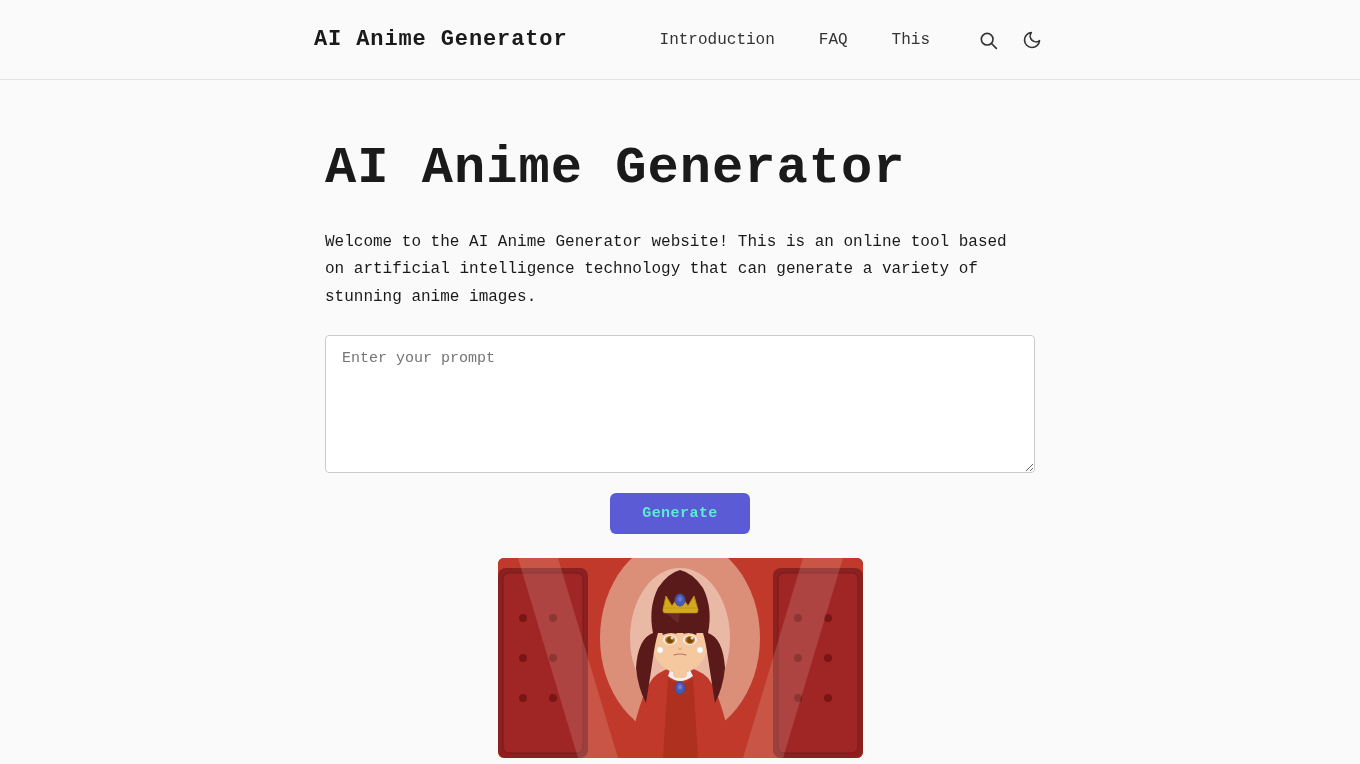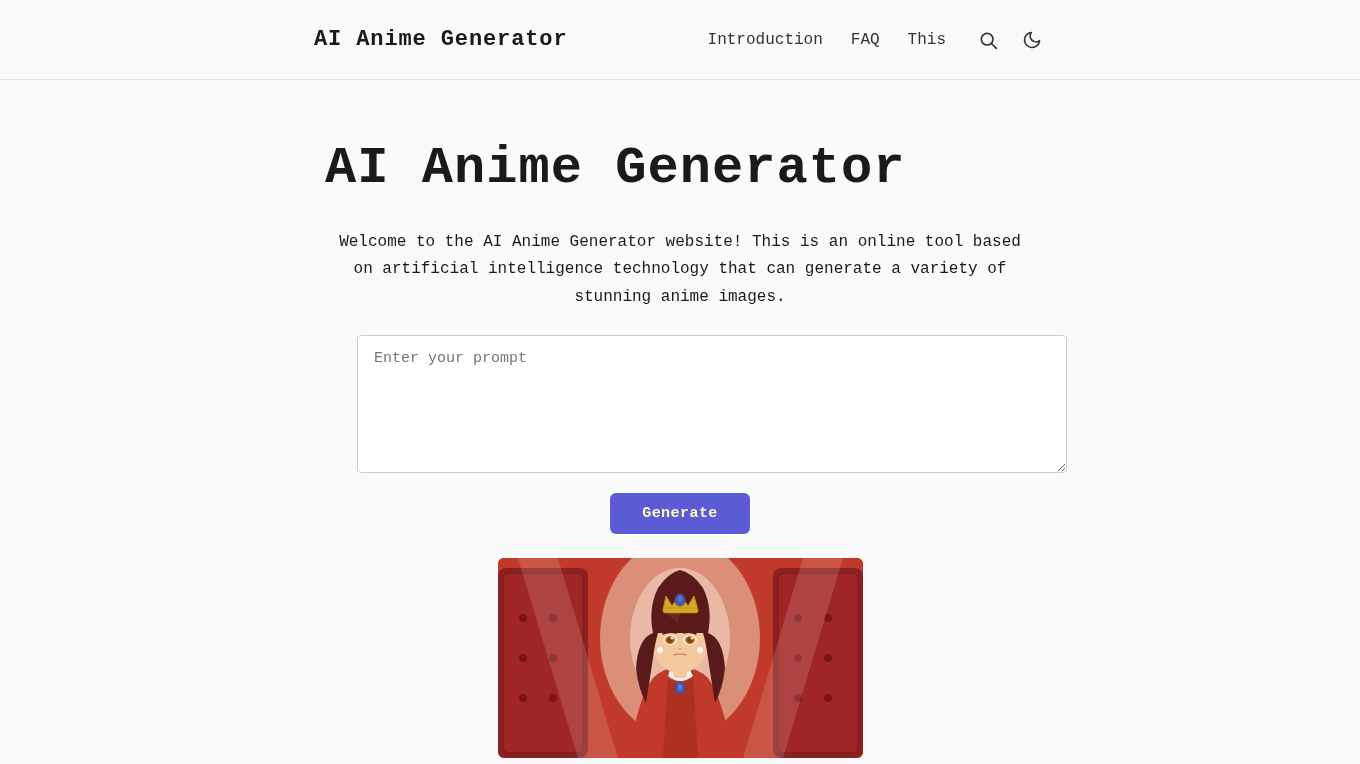--- a/index.html
+++ b/index.html
@@ -31,21 +31,21 @@
       font-size: 22px;
       font-weight: 700;
       letter-spacing: 0.04em;
       color: #1a1a1a;
       font-family: 'Courier New', Courier, monospace;
     }
 
     nav {
       display: flex;
       align-items: center;
-      gap: 28px;
+      gap: 44px;
     }
 
     .nav-link {
       font-size: 16px;
       color: #333;
       text-decoration: none;
       font-family: 'Courier New', Courier, monospace;
       cursor: pointer;
     }
 
@@ -84,49 +84,47 @@
       line-height: 1.1;
     }
 
     .description {
       font-size: 16px;
       line-height: 1.7;
       color: #1a1a1a;
       font-family: 'Courier New', Courier, monospace;
       margin-bottom: 24px;
       max-width: 750px;
-      text-align: center;
     }
 
     .prompt-textarea {
       width: 100%;
       min-height: 138px;
       padding: 14px 16px;
       border: 1px solid #ccc;
       border-radius: 4px;
       font-size: 15px;
       font-family: 'Courier New', Courier, monospace;
       color: #999;
       background: #fff;
       resize: vertical;
       outline: none;
       display: block;
       margin-bottom: 20px;
-      margin-left: 32px;
     }
 
     .generate-btn-wrapper {
       display: flex;
       justify-content: center;
       margin-bottom: 24px;
     }
 
     .generate-btn {
       background-color: #5b5bd6;
-      color: #fef9c3;
+      color: #5eead4;
       border: none;
       border-radius: 6px;
       padding: 12px 32px;
       font-size: 15px;
       font-family: 'Courier New', Courier, monospace;
       cursor: pointer;
       font-weight: 600;
       letter-spacing: 0.03em;
     }
 

